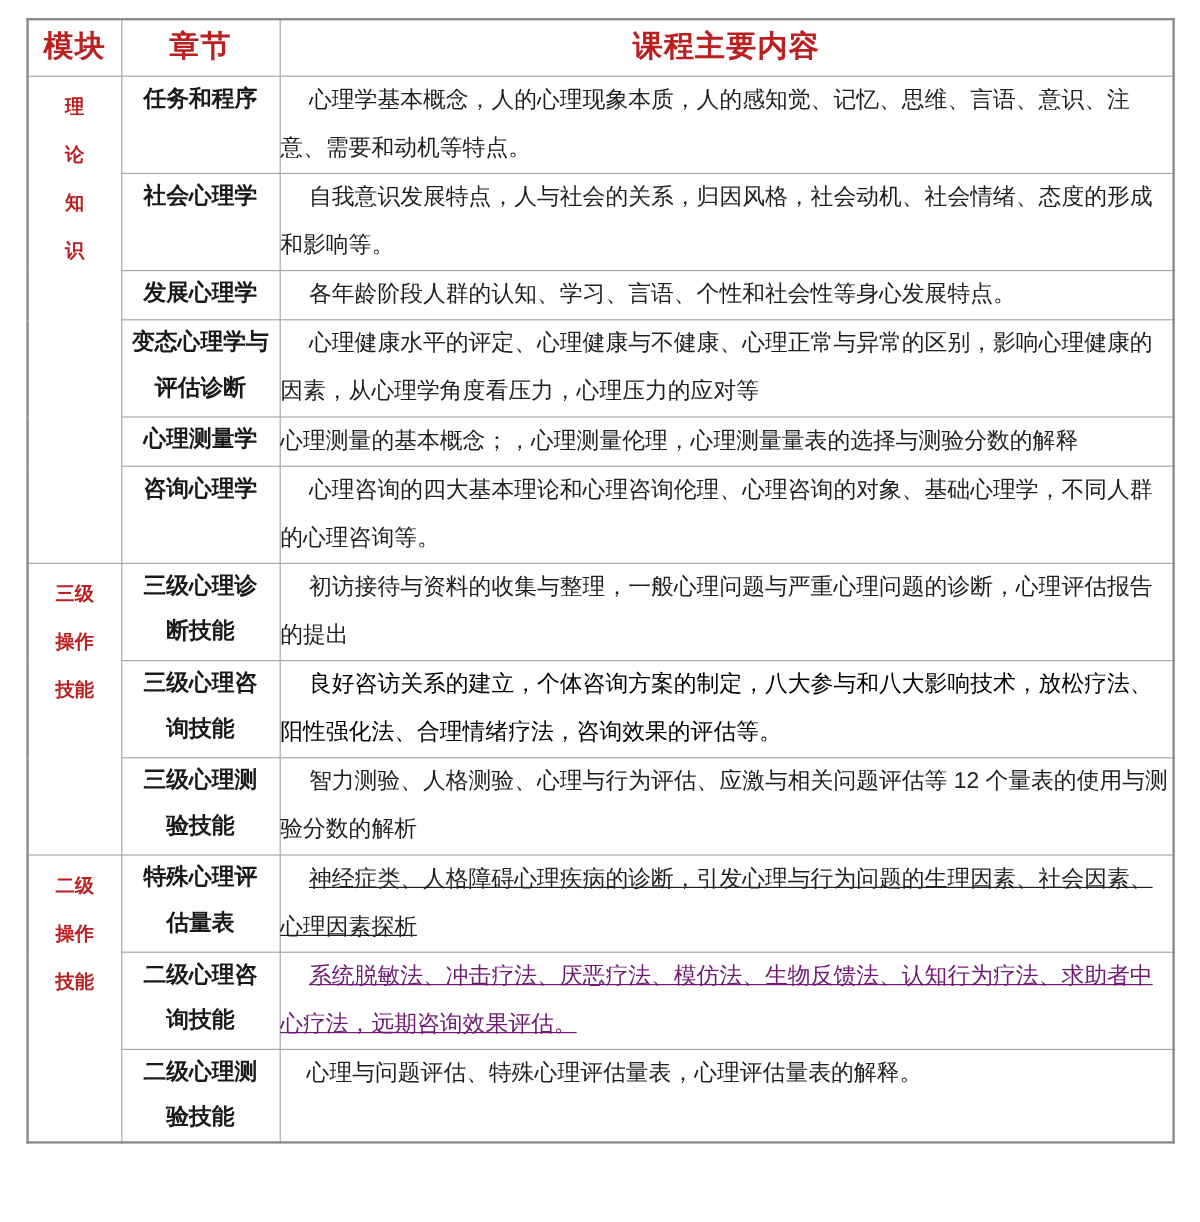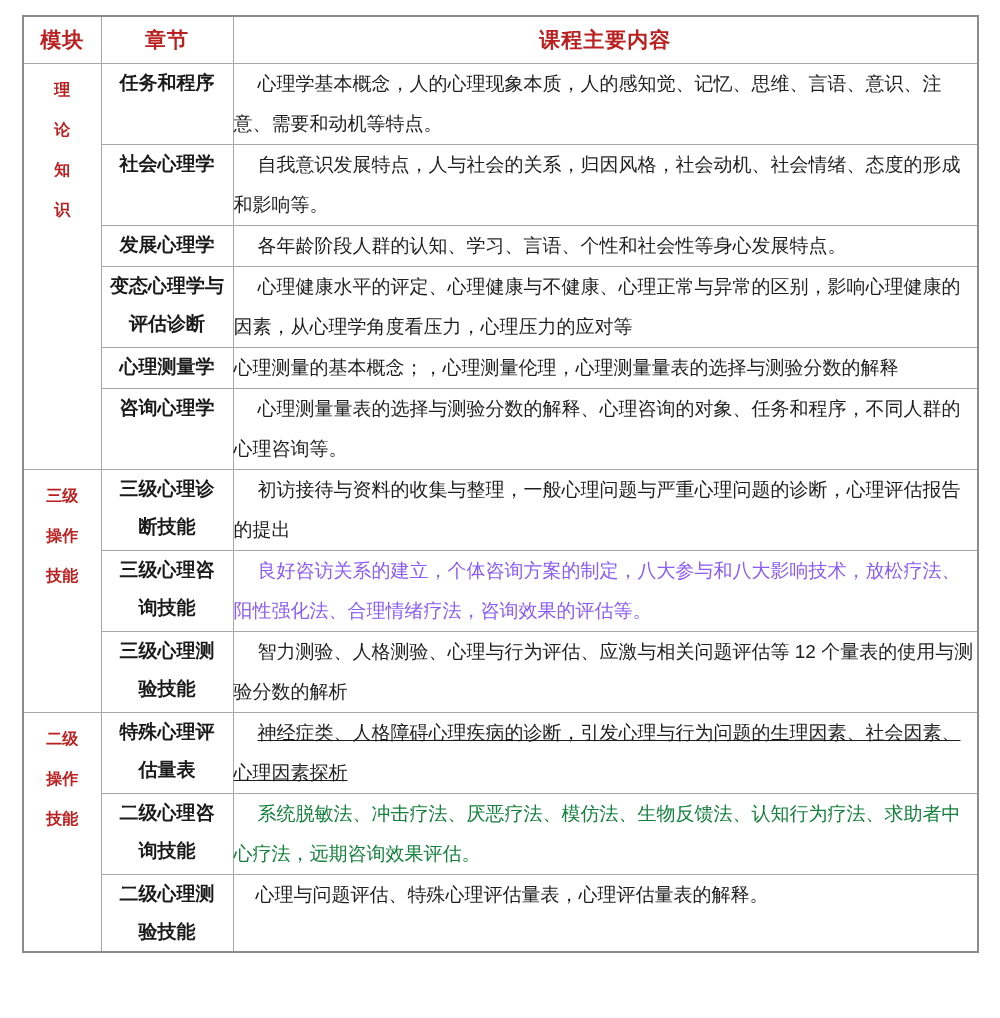--- a/index.html
+++ b/index.html
@@ -36,21 +36,21 @@
   td.grp-left{border-right:1px solid #8c8c8c;}
 
   
   .hdr{
     height:46px;
     text-align:center;
     vertical-align:middle;
     color:#bb2020;
     font-family:"Liberation Serif","DejaVu Serif",serif;
     font-weight:700;
-    font-size:21px;
+    font-size:25px;
     letter-spacing:1px;
   }
   .hdr .htxt{display:block;line-height:46px;}
 
   
   .modcell{
     text-align:center;
     vertical-align:top;
     color:#bb2020;
     font-family:"Liberation Serif","DejaVu Serif",serif;
@@ -171,41 +171,41 @@
         <td class="bodycell noindent" style="color: rgb(31, 31, 31);">
           <span class="btxt">心理测量的基本概念；，心理测量伦理，心理测量量表的选择与测验分数的解释</span>
         </td>
       </tr>
 
       <tr>
         <td class="chapcell w5 grp-left">
           <span class="chaptxt">咨询心理学</span>
         </td>
         <td class="bodycell" style="color: rgb(31, 31, 31);">
-          <span class="btxt">心理测量量表的选择与测验分数的解释、心理咨询的对象、任务和程序，不同人群的心理咨询等。</span>
+          <span class="btxt">心理咨询的四大基本理论和心理咨询伦理、心理咨询的对象、基础心理学，不同人群的心理咨询等。</span>
         </td>
       </tr>
 
       <tr>
         <td class="modcell grp-top grp-left" rowspan="3" style="color: rgb(187, 32, 32);">
           <span class="modtxt">三级操作技能</span>
         </td>
         <td class="chapcell w4 grp-top grp-left">
           <span class="chaptxt">三级心理诊断技能</span>
         </td>
         <td class="bodycell grp-top" style="color: rgb(31, 31, 31);">
           <span class="btxt">初访接待与资料的收集与整理，一般心理问题与严重心理问题的诊断，心理评估报告的提出</span>
         </td>
       </tr>
 
       <tr>
         <td class="chapcell w4 grp-left">
           <span class="chaptxt">三级心理咨询技能</span>
         </td>
-        <td class="bodycell" style="color: #8b5cf6;">
+        <td class="bodycell" style="color: #000000;">
           <span class="btxt">良好咨访关系的建立，个体咨询方案的制定，八大参与和八大影响技术，放松疗法、阳性强化法、合理情绪疗法，咨询效果的评估等。</span>
         </td>
       </tr>
 
       <tr>
         <td class="chapcell w4 grp-left">
           <span class="chaptxt">三级心理测验技能</span>
         </td>
         <td class="bodycell" style="color: rgb(31, 31, 31);">
           <span class="btxt">智力测验、人格测验、心理与行为评估、应激与相关问题评估等 12 个量表的使用与测验分数的解析</span>
@@ -221,21 +221,21 @@
         </td>
         <td class="bodycell grp-top" style="color: rgb(31, 31, 31); text-decoration: underline;">
           <span class="btxt">神经症类、人格障碍心理疾病的诊断，引发心理与行为问题的生理因素、社会因素、心理因素探析</span>
         </td>
       </tr>
 
       <tr>
         <td class="chapcell w4 grp-left">
           <span class="chaptxt">二级心理咨询技能</span>
         </td>
-        <td class="bodycell" style="color: #15803d;">
+        <td class="bodycell" style="color: #701a75; text-decoration: underline;">
           <span class="btxt">系统脱敏法、冲击疗法、厌恶疗法、模仿法、生物反馈法、认知行为疗法、求助者中心疗法，远期咨询效果评估。</span>
         </td>
       </tr>
 
       <tr>
         <td class="chapcell w4 grp-left">
           <span class="chaptxt">二级心理测验技能</span>
         </td>
         <td class="bodycell serif" style="color: rgb(31, 31, 31);">
           <span class="btxt">心理与问题评估、特殊心理评估量表，心理评估量表的解释。</span>

